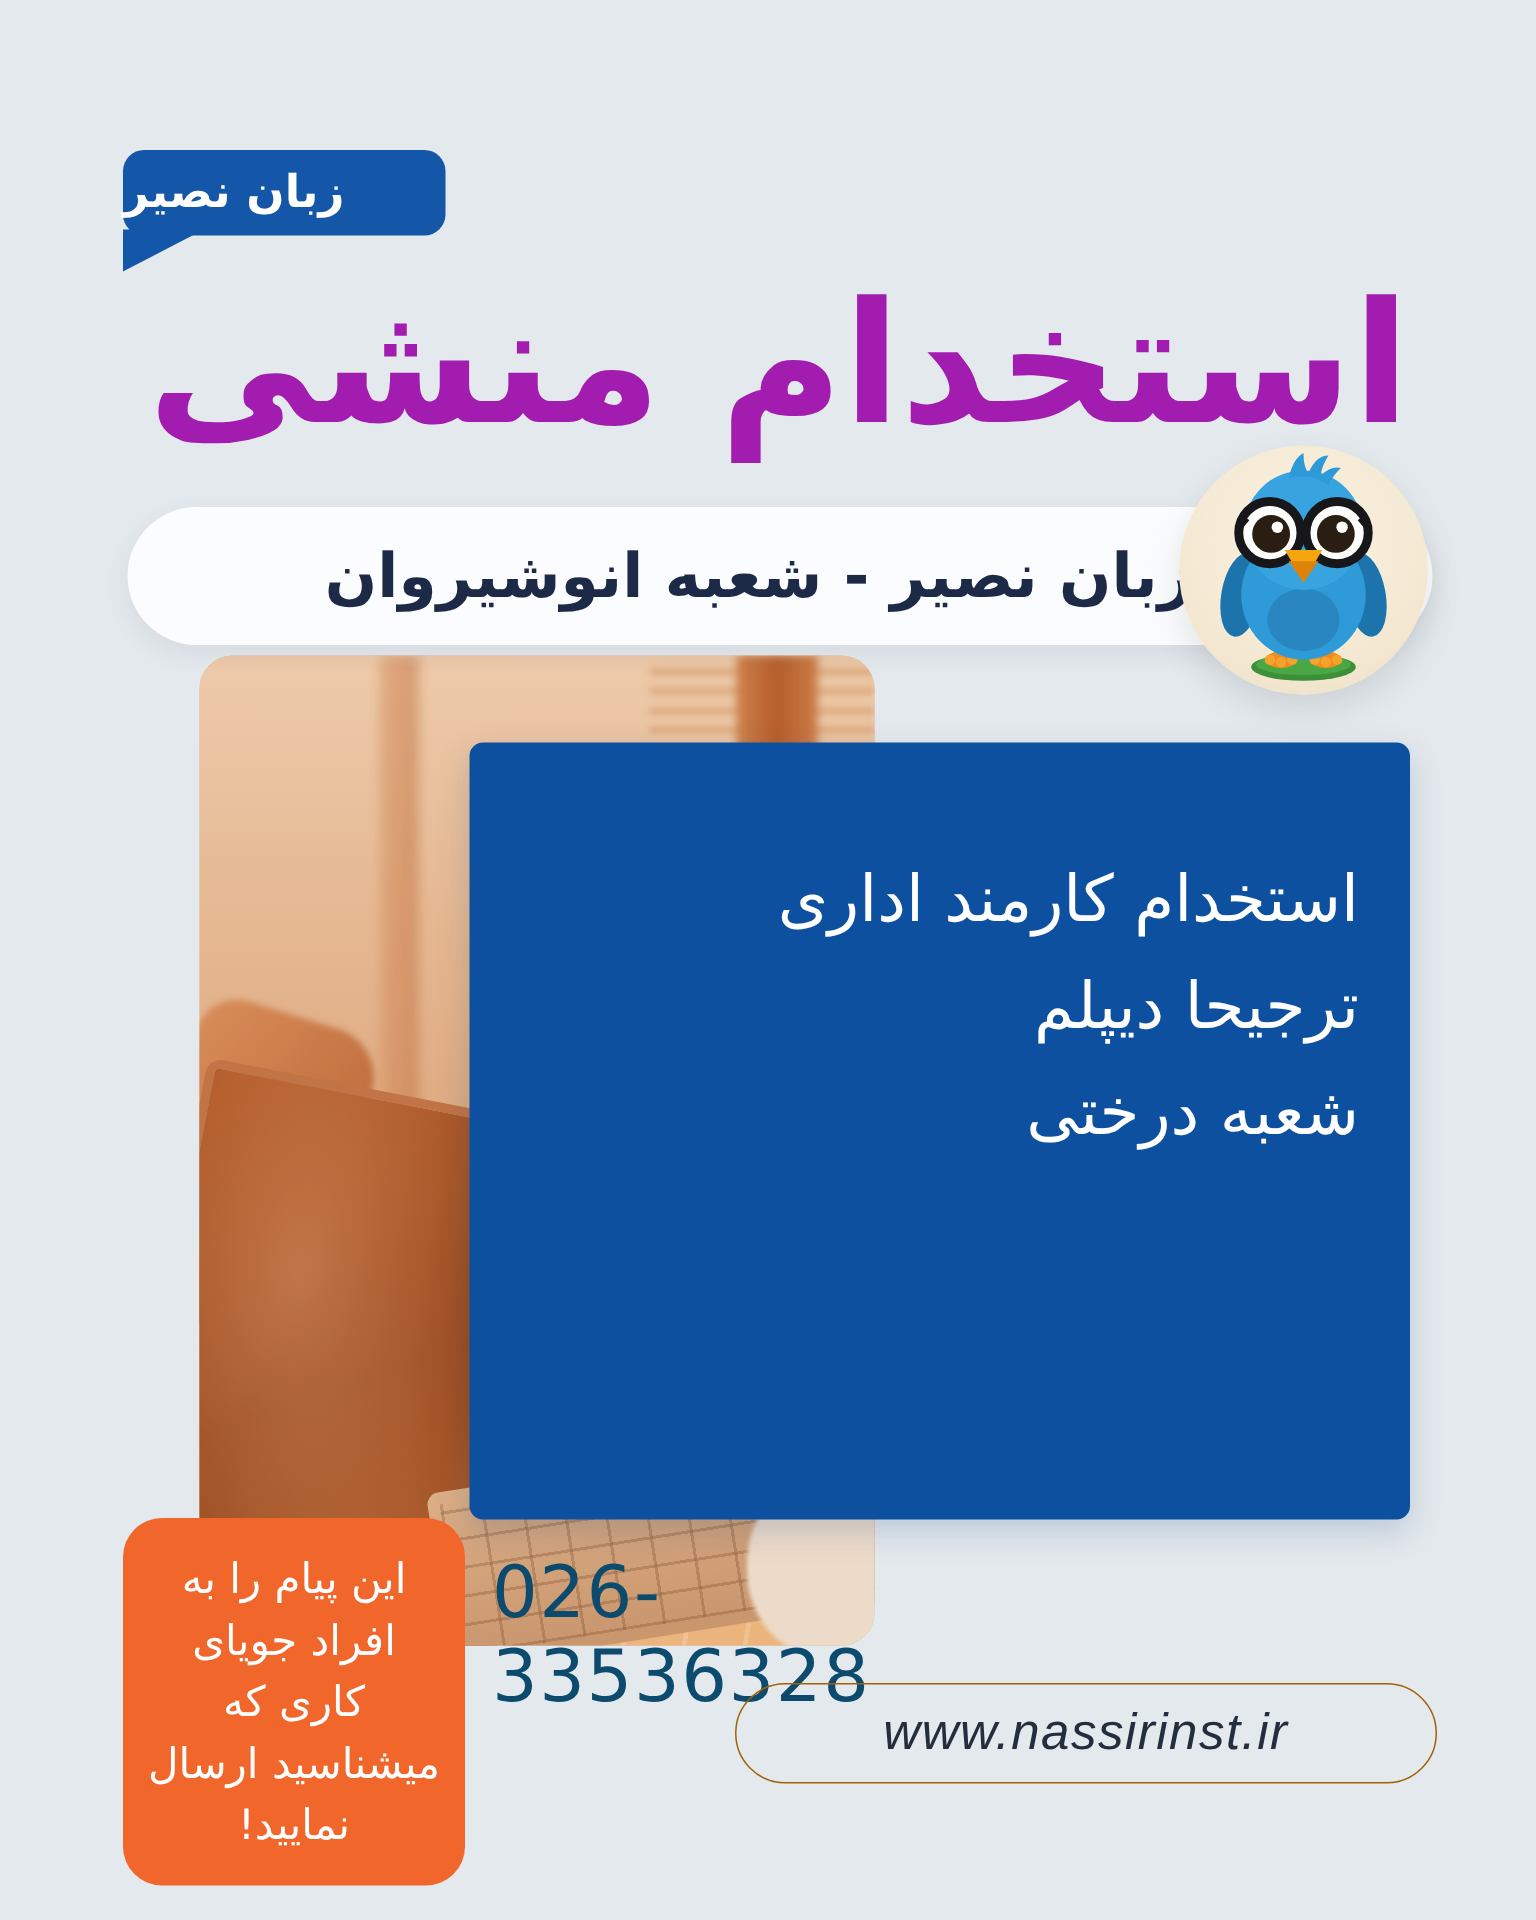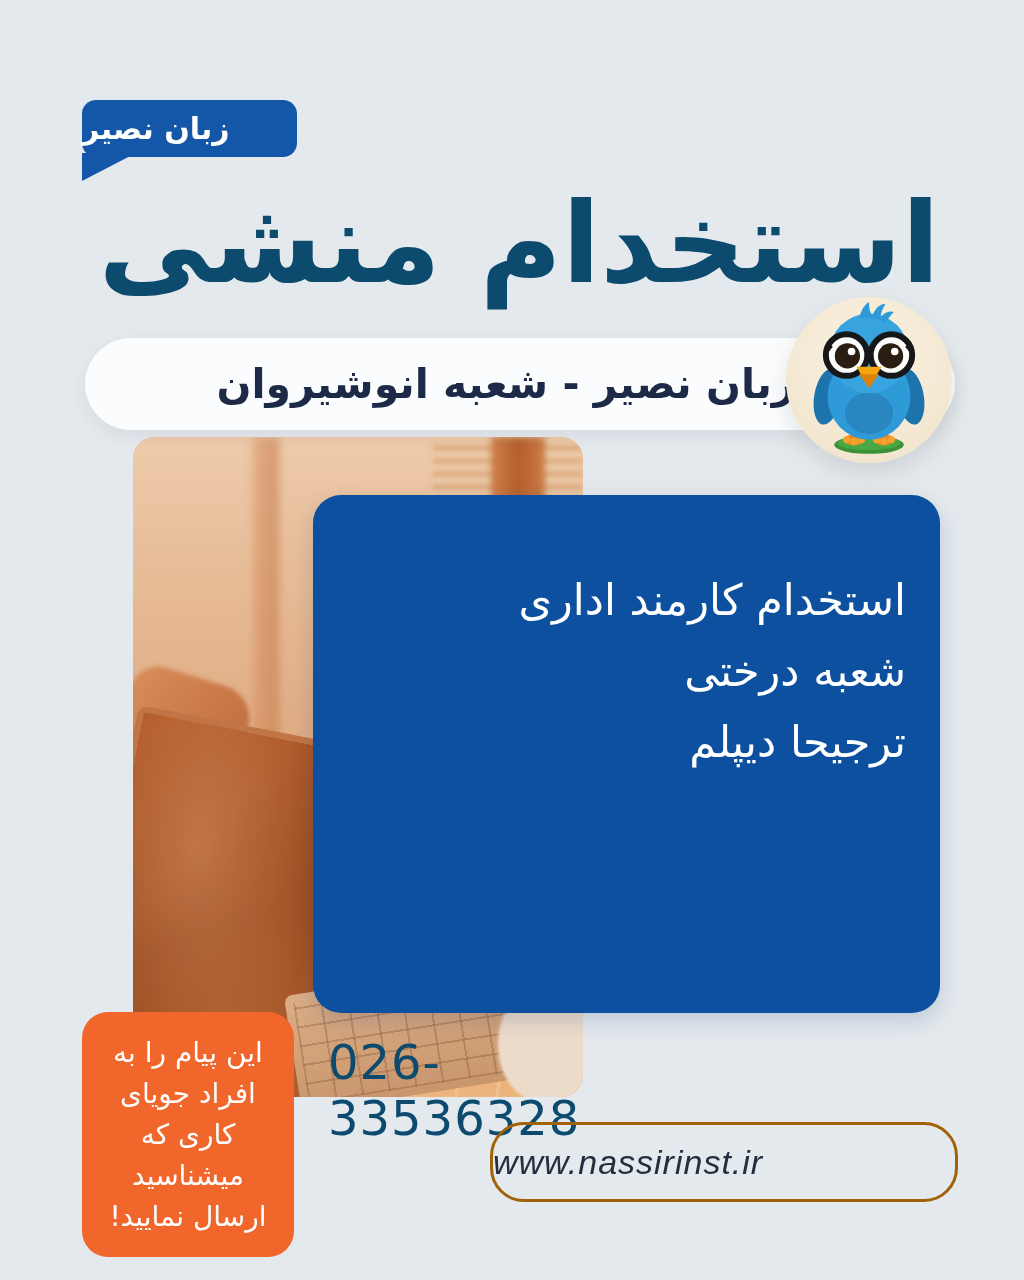--- a/index.html
+++ b/index.html
@@ -9,21 +9,21 @@
 
   
   .badge{left:82px;top:100px;width:215px;height:57px;background:#1457a8;
          border-radius:14px;display:flex;align-items:center;justify-content:flex-end;
          color:#fff;font-size:30px;font-weight:bold;z-index:2;direction:rtl;}
   .badge-tail{left:82px;top:153px;width:0;height:0;z-index:2;
          border-top:28px solid #1457a8;border-right:54px solid transparent;}
 
   
   .title{right:84px;top:176px;width:900px;text-align:right;direction:rtl;
-         font-size:112px;font-weight:bold;color:#0c4a6e;line-height:1.2;
+         font-size:112px;font-weight:bold;color:#a21caf;line-height:1.2;
          letter-spacing:-2px;white-space:nowrap;z-index:1;}
 
   
   .pill{left:85px;top:338px;width:870px;height:92px;background:#fbfcfd;
         border-radius:46px;display:flex;align-items:center;justify-content:center;
         box-shadow:0 6px 18px rgba(30,42,70,.07);z-index:2;}
   .pill-text{direction:rtl;font-size:41px;font-weight:bold;color:#1d2a47;
         transform:translateX(-36px);margin-left:44px;}
 
   
@@ -59,40 +59,40 @@
          border-radius:8px;background:linear-gradient(180deg,#dcb794,#c69b77);}
   .ph-kb::after{content:"";position:absolute;inset:8px;opacity:.55;
          background:repeating-linear-gradient(90deg,rgba(90,50,25,.45) 0 2px,rgba(0,0,0,0) 2px 27px),
                     repeating-linear-gradient(0deg,rgba(90,50,25,.45) 0 2px,rgba(0,0,0,0) 2px 19px);}
   .ph-bag{right:-30px;bottom:-8px;width:115px;height:125px;filter:blur(1.5px);
          background:#f0eae1;border-radius:50% 42% 46% 46%;}
   .ph-tint{inset:0;background:rgba(226,118,40,.12);}
 
   
   .card{left:313px;top:495px;width:627px;height:518px;background:#0d509f;
-        border-radius:28px;z-index:2;box-shadow:0 8px 22px rgba(13,60,120,.18);
+        border-radius:9px;z-index:2;box-shadow:0 8px 22px rgba(13,60,120,.18);
         box-sizing:border-box;padding:70px 34px 0 36px;}
   .card-lines{direction:rtl;text-align:right;color:#ffffff;font-size:43px;
         line-height:71px;font-weight:500;}
   .card-telegram{direction:ltr;text-align:left;color:#eef4fa;font-size:40px;
         margin-top:26px;font-family:"DejaVu Sans",sans-serif;}
 
   
   .phone{left:328px;top:1034px;width:264px;text-align:left;color:#0c4a6e;
          font-size:48px;letter-spacing:1px;z-index:2;font-family:"DejaVu Sans",sans-serif;}
 
   
-  .note{left:82px;top:1012px;width:212px;min-height:172px;background:#f0662b;
+  .note{left:82px;top:1012px;width:228px;min-height:172px;background:#f0662b;
         border-radius:26px;z-index:3;box-sizing:border-box;padding:20px 14px;
         display:flex;align-items:center;justify-content:flex-end;}
   .note-text{direction:rtl;text-align:center;color:#fff;font-size:28px;line-height:41px;}
 
   
-  .urlpill{left:490px;top:1122px;width:468px;height:80px;border:3px solid #a16207;
-        border-radius:34px;display:flex;align-items:center;justify-content:flex-start;
+  .urlpill{left:490px;top:1122px;width:468px;height:67px;border:1px solid #a16207;
+        border-radius:34px;display:flex;align-items:center;justify-content:center;
         z-index:2;box-sizing:border-box;}
   .url-text{font-family:"Liberation Sans","DejaVu Sans",sans-serif;font-style:italic;
         font-size:34px;color:#242e3e;letter-spacing:1px;}
 </style>
 </head>
 <body>
 
 <div class="abs badge">
   <span>زبان نصیر</span>
 </div>
@@ -153,22 +153,22 @@
     <circle cx="65.5" cy="32.8" r="2.3" fill="#ffffff"></circle>
 
     <path d="M42.5 42 L57.5 42 L50 55 Z" fill="#f5a60f"></path>
     <path d="M44 46.5 L56 46.5 L50 55 Z" fill="#dd8309"></path>
   </svg>
 </div>
 
 <div class="abs card">
   <div class="card-lines">
     <div>استخدام کارمند اداری</div>
+    <div>ترجیحا دیپلم</div>
     <div>شعبه درختی</div>
-    <div>ترجیحا دیپلم</div>
   </div>
 </div>
 
 <div class="abs phone">026-33536328</div>
 
 <div class="abs note">
   <div class="note-text">این پیام را به افراد جویای کاری که میشناسید ارسال نمایید!</div>
 </div>
 
 <div class="abs urlpill">

